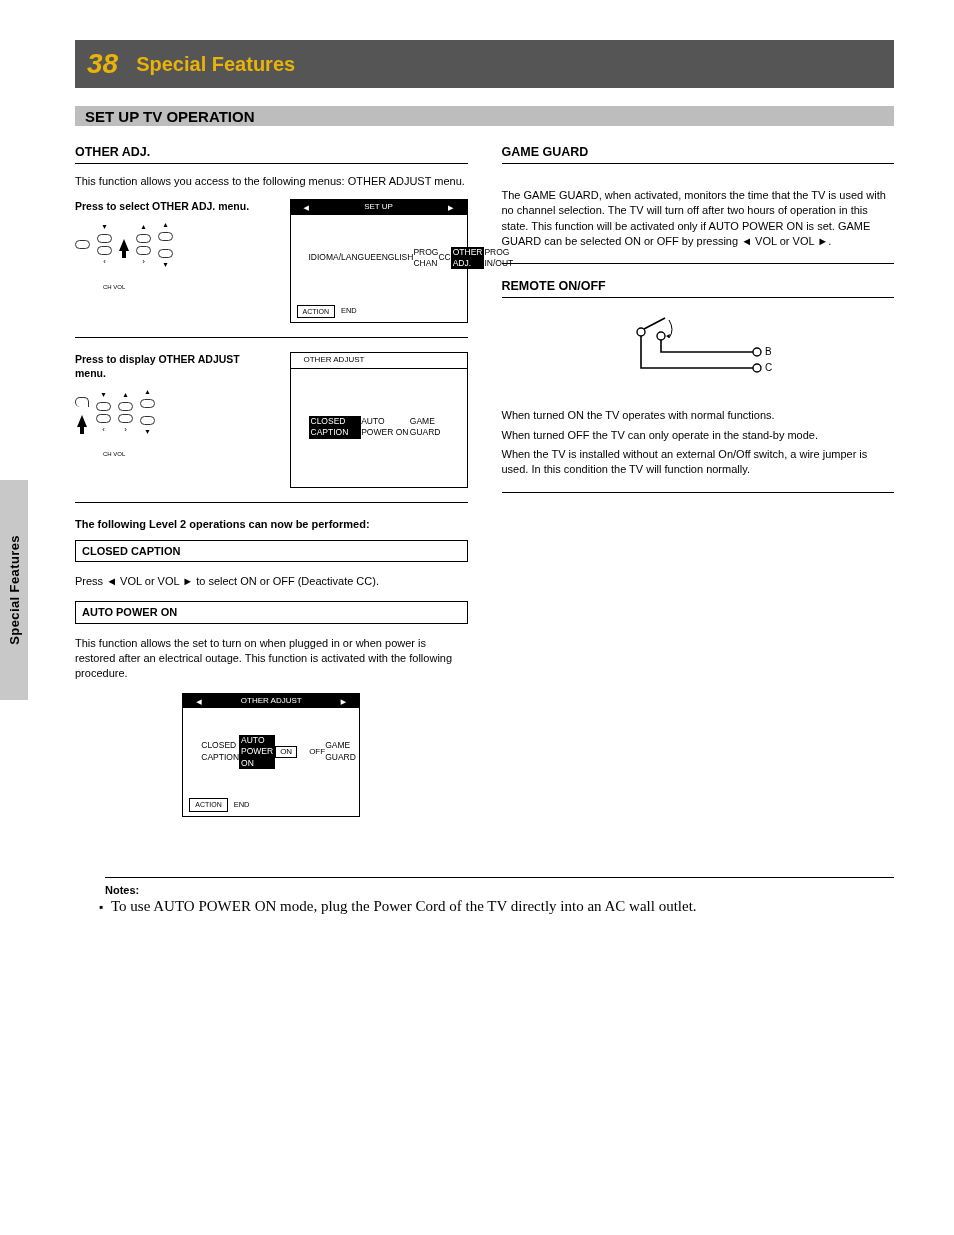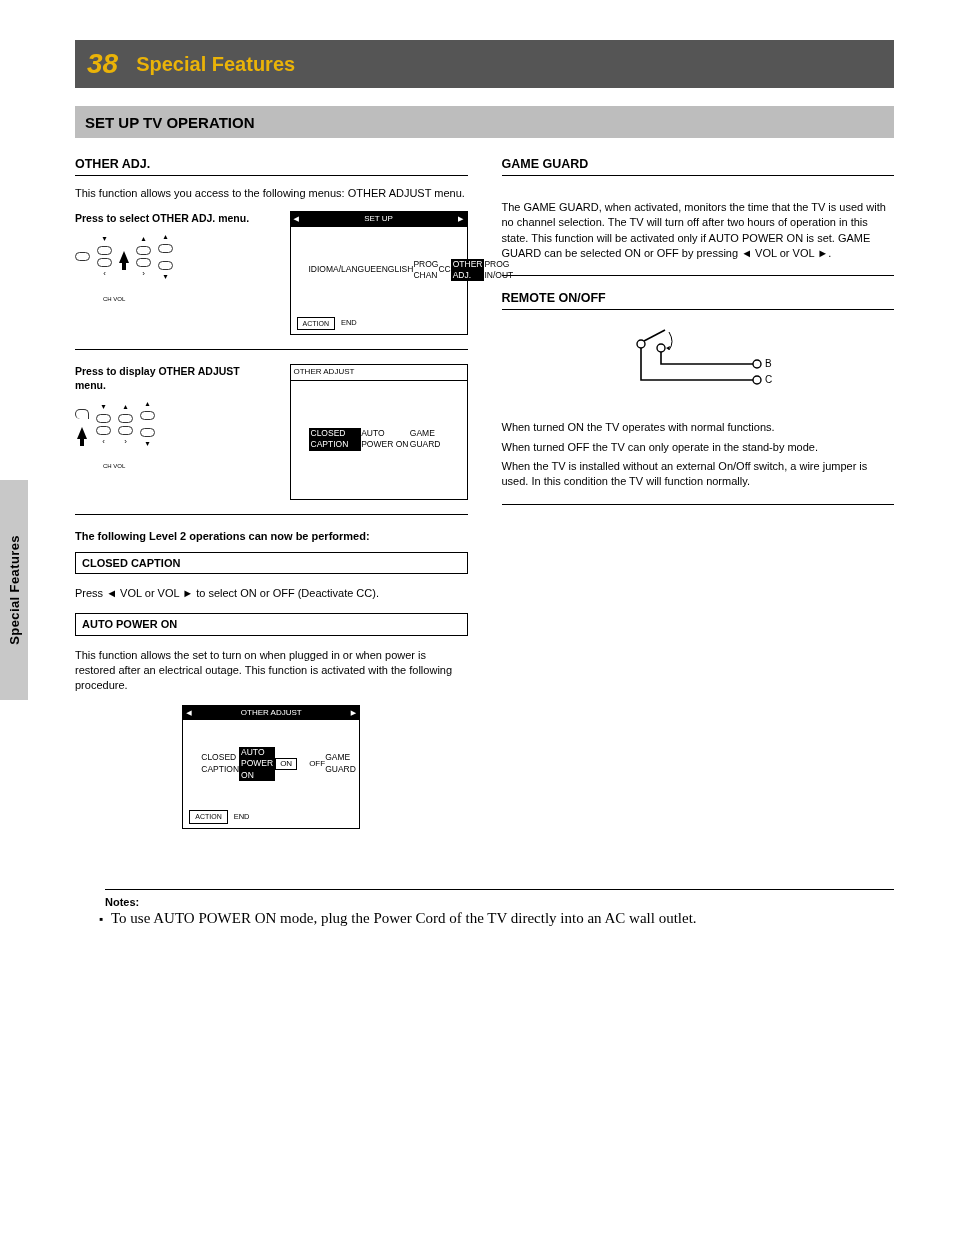--- a/index.html
+++ b/index.html
@@ -28,21 +28,21 @@
     font-size: 28px;
     font-weight: bold;
     font-style: italic;
   }
   .dark-bar .title {
     font-size: 20px;
     font-weight: bold;
   }
   .gray-bar {
     background: #bdbdbd;
-    height: 32px;
+    height: 20px;
     display: flex;
     align-items: center;
     padding: 0 10px;
     font-size: 15px;
     font-weight: bold;
     margin-bottom: 14px;
   }
   .cols {
     display: flex;
     gap: 34px;
@@ -123,24 +123,24 @@
   .osd {
     width: 178px;
     border: 1.4px solid #000;
     font-size: 8.5px;
     flex: 0 0 178px;
   }
   .osd-title {
     background: #000;
     color: #fff;
     font-size: 8px;
-    padding: 2px 3px;
+    padding: 2px 13px;
     display: flex;
     justify-content: space-between;
-    align-items: center;
+    align-items: flex-end;
   }
   .osd-title .arrows { font-size: 7px; }
   .osd-body {
     padding: 5px 18px 3px;
     min-height: 88px;
     display:flex; flex-direction:row; justify-content:flex-start;
   }
   .osd-body .itemrow { display: flex; justify-content: space-between; align-items: center; margin-bottom: 3px; }
   .osd-body .hl { background: #000; color: #fff; padding: 0 2px; }
   .osd-body .opts { display:flex; gap: 12px; align-items:center; font-size:8px;}

